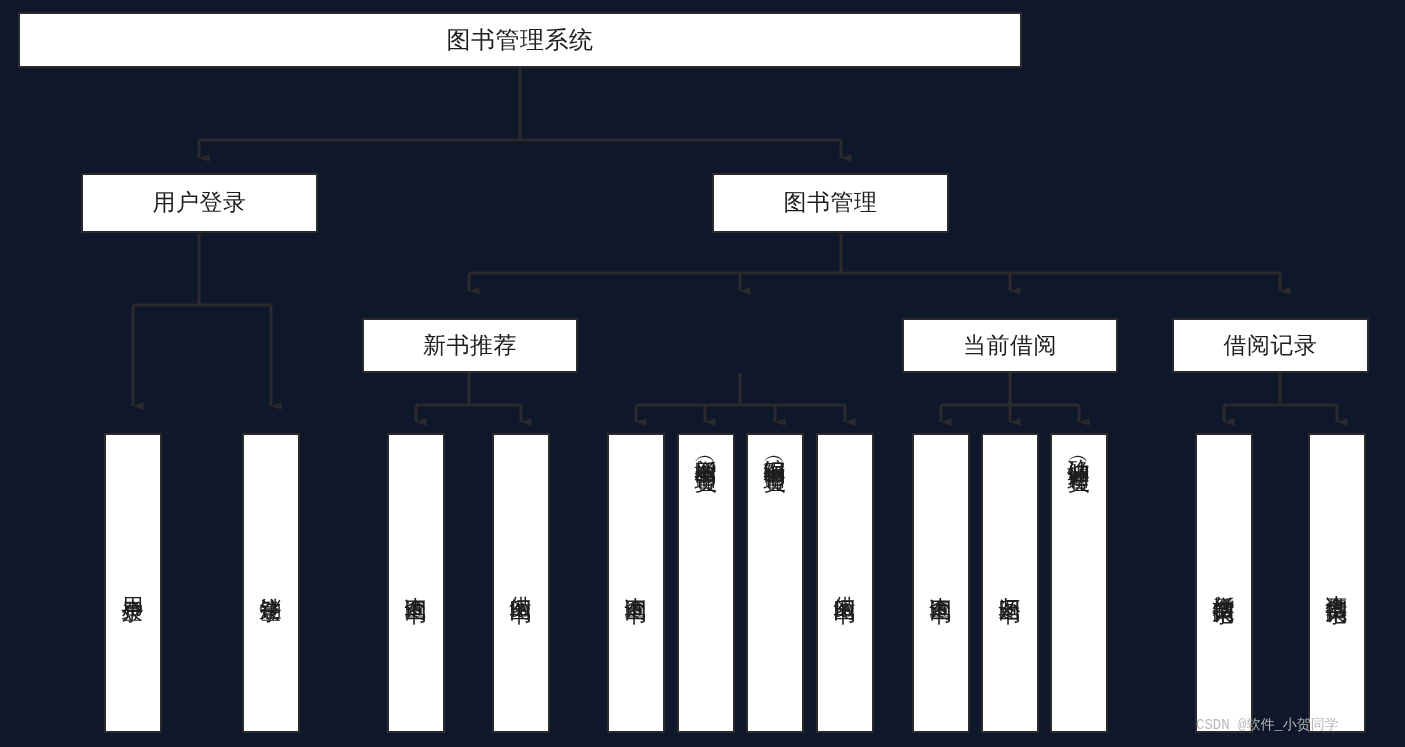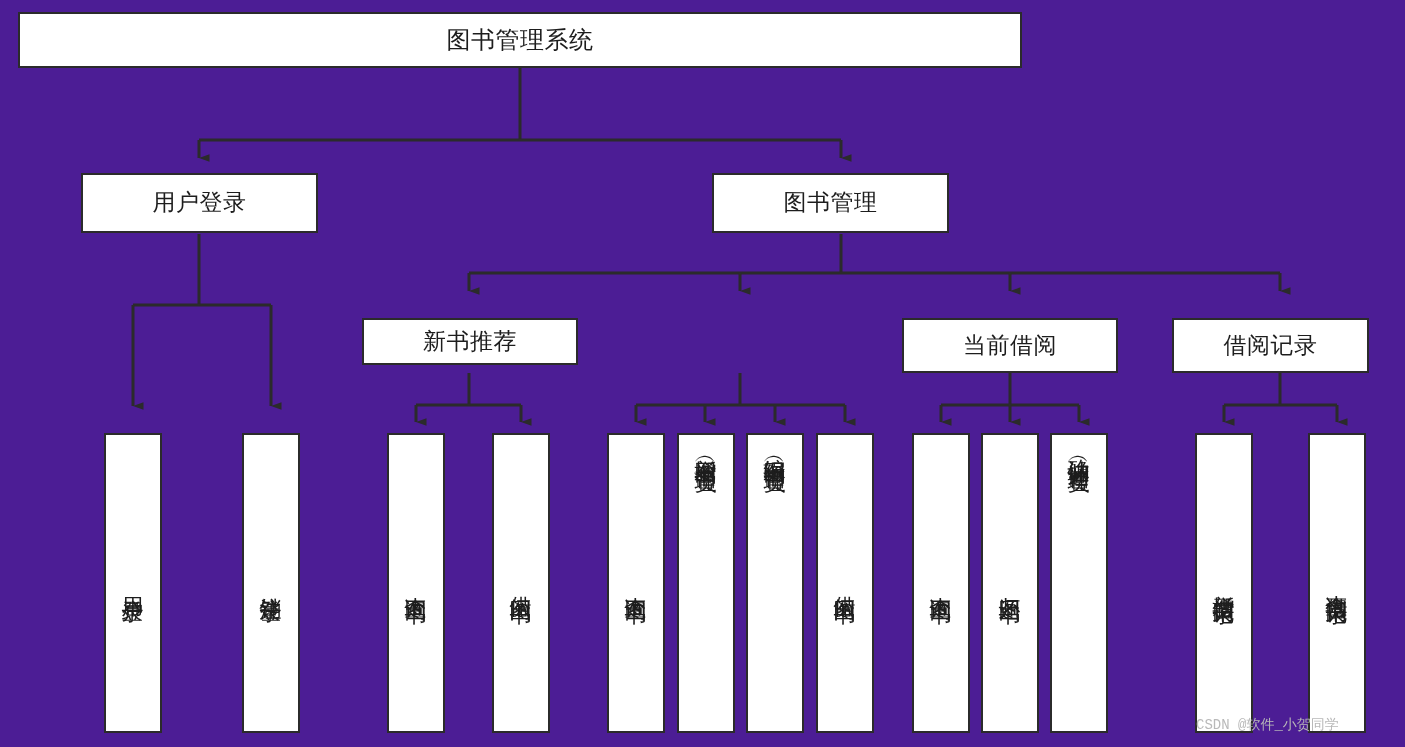--- a/index.html
+++ b/index.html
@@ -8,21 +8,21 @@
     padding: 0;
     background: #ffffff;
   }
   body {
     font-family: "DejaVu Sans", "Liberation Sans", sans-serif;
   }
   #diagram-canvas {
     position: relative;
     width: 1405px;
     height: 747px;
-    background: #4c1d95;
+    background: #0f172a;
     overflow: hidden;
   }
   #edge-layer {
     position: absolute;
     left: 0;
     top: 0;
     width: 1405px;
     height: 747px;
     pointer-events: none;
   }
@@ -137,21 +137,21 @@
     <span class="node-label">图书管理系统</span>
   </div>
 
   <div class="node horizontal" style="left:81px; top:173px; width:237px; height:60px;">
     <span class="node-label">用户登录</span>
   </div>
   <div class="node horizontal" style="left:712px; top:173px; width:237px; height:60px;">
     <span class="node-label">图书管理</span>
   </div>
 
-  <div class="node horizontal" style="left:362px; top:318px; width:216px; height:47px;">
+  <div class="node horizontal" style="left:362px; top:318px; width:216px; height:55px;">
     <span class="node-label">新书推荐</span>
   </div>
   <div class="node horizontal" style="left:902px; top:318px; width:216px; height:55px;justify-content:center;">
     <span class="node-label">当前借阅</span>
   </div>
   <div class="node horizontal" style="left:1172px; top:318px; width:197px; height:55px;">
     <span class="node-label">借阅记录</span>
   </div>
 
   <div class="node vertical centered" style="left:104px; top:433px; width:58px; height:300px;">

